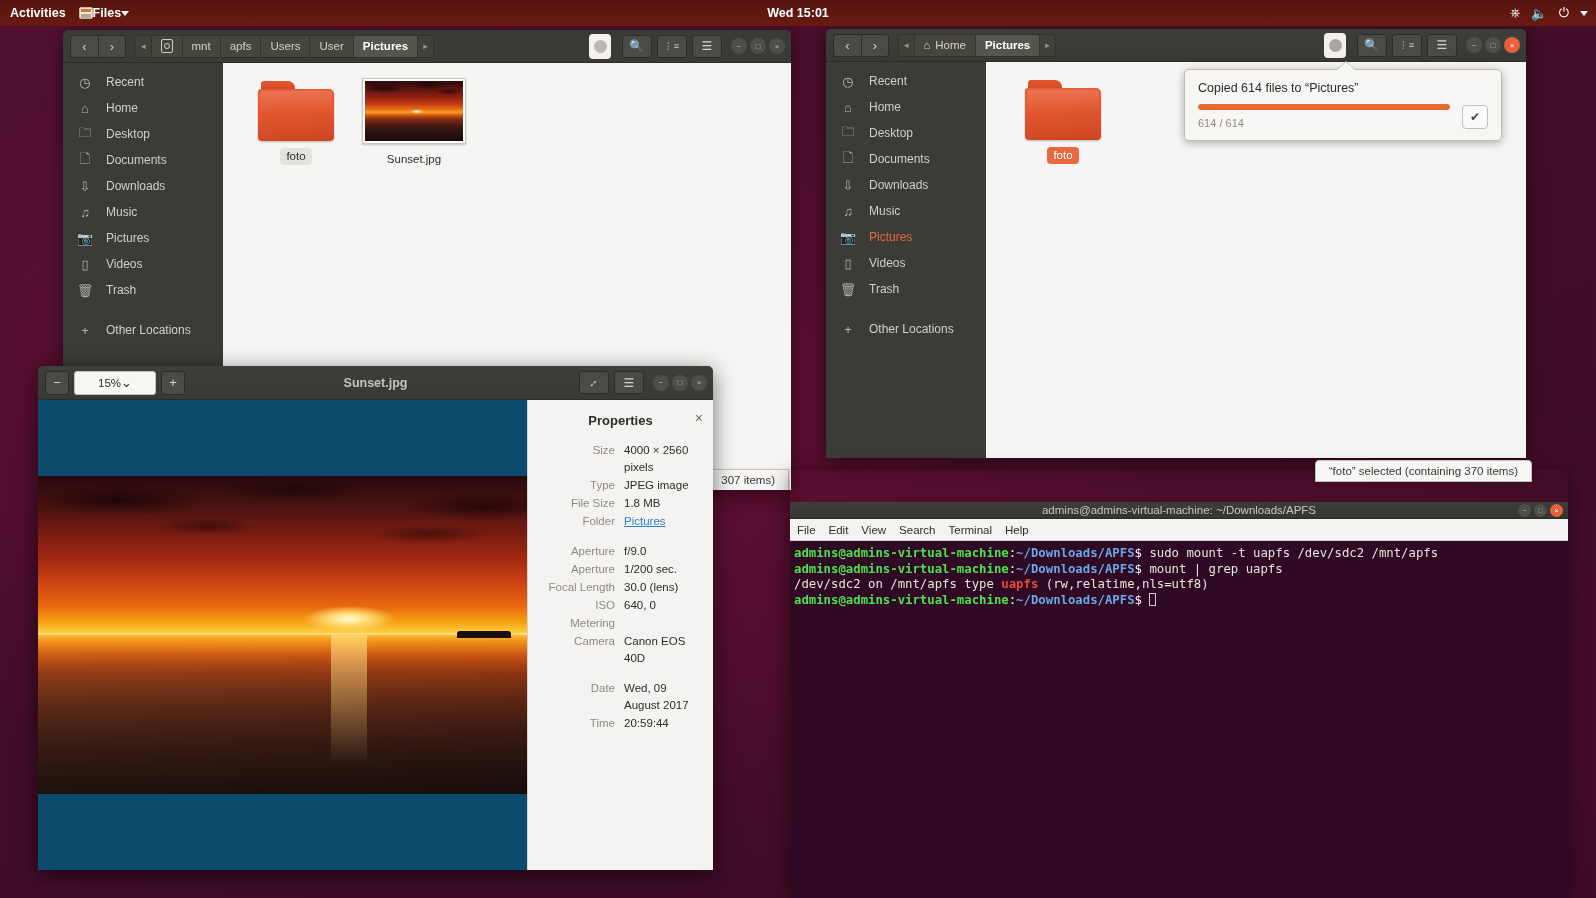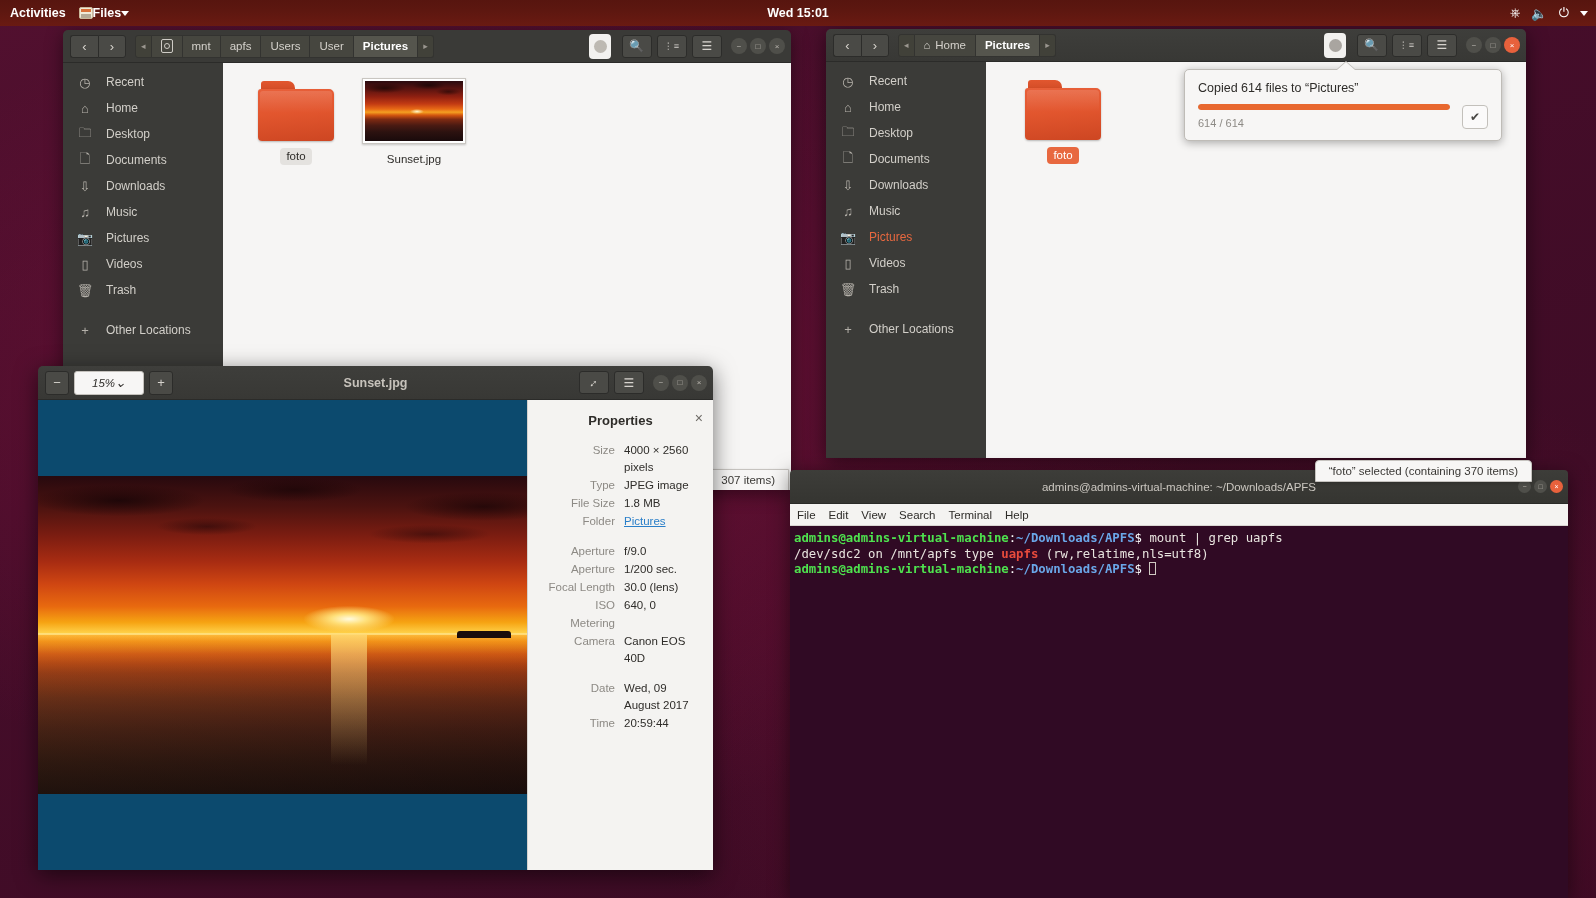--- a/index.html
+++ b/index.html
@@ -181,21 +181,21 @@
   .eog .hb { height: 34px; }
   .zoomgrp { display: flex; align-items: center; margin-left: 7px; gap: 5px; }
   .zbtn {
     width: 24px; height: 24px; background: #4a4a46; border: 1px solid #2c2c2a;
     border-radius: 3px; display: flex; align-items: center; justify-content: center;
     color: #d6d3cd; font-size: 13px;
   }
   .zsel {
     background: #f7f6f5; border: 1px solid #c4c1bc; border-radius: 3px;
     height: 24px; min-width: 70px; display: flex; align-items: center;
-    justify-content: space-between; padding: 0 17px; color: #2e2c29; font-size: 11.5px; font-style: italic;
+    justify-content: space-between; padding: 0 23px; color: #2e2c29; font-size: 11.5px;
   }
   .eog-title {
     position: absolute; left: 0; right: 0; text-align: center;
     font-size: 12.5px; color: #c6c2bb; font-weight: bold; pointer-events: none;
   }
   .eog .canvas { background: #0c4a6e; position: relative; overflow: hidden; }
   .sunset {
     position: absolute; left: 0; width: 100%;
     background:
       linear-gradient(180deg,
@@ -250,23 +250,24 @@
     position: absolute; right: 10px; top: 11px; color: #6d6a66; font-size: 14px; line-height: 1;
   }
   .prow { display: flex; font-size: 11.5px; line-height: 17px; margin-bottom: 1px; }
   .pk { width: 82px; text-align: right; color: #8d8a85; padding-right: 9px; flex: 0 0 82px; }
   .pv { color: #2e2c29; }
   .pv a { color: #2a7fc9; text-decoration: underline; }
   .pgap { height: 12px; }
 
   
   .term .tbar {
-    height: 34px; background: linear-gradient(180deg,#3d3d39,#353531);
+    height: 17px; background: linear-gradient(180deg,#3d3d39,#353531);
     display: flex; align-items: center; position: relative;
     border-bottom: 1px solid #2a2a27;
+    margin-top: 32px;
   }
   .term .tbar .ttitle {
     position: absolute; left: 0; right: 0; text-align: center;
     font-size: 11.5px; color: #cbc7c0;
   }
   .term .tbar .wctl { position: absolute; right: 5px; margin: 0; }
   .term .tbar .wc { width: 13px; height: 13px; font-size: 7px; }
   .term .menubar {
     height: 22px; background: #f4f3f1; display: flex; align-items: center;
     padding-left: 7px; gap: 13px; font-size: 11.5px; color: #2e2c29;
@@ -526,20 +527,23 @@
   <div class="menubar">
     <span>File</span>
     <span>Edit</span>
     <span>View</span>
     <span>Search</span>
     <span>Terminal</span>
     <span>Help</span>
   </div>
   <div class="screen" style="height:383px;">
     <div>
+      <span class="t-user">admins@admins-virtual-machine</span><span class="t-white">:</span><span class="t-path">~/Downloads/APFS</span><span class="t-white">$ </span><span>sudo mount -t uapfs /dev/sdc2 /mnt/apfs</span>
+    </div>
+    <div>
       <span class="t-user">admins@admins-virtual-machine</span><span class="t-white">:</span><span class="t-path">~/Downloads/APFS</span><span class="t-white">$ </span><span>mount | grep uapfs</span>
     </div>
     <div>
       <span>/dev/sdc2 on /mnt/apfs type </span><span class="t-red">uapfs</span><span> (rw,relatime,nls=utf8)</span>
     </div>
     <div>
       <span class="t-user">admins@admins-virtual-machine</span><span class="t-white">:</span><span class="t-path">~/Downloads/APFS</span><span class="t-white">$ </span><span class="cursor"></span>
     </div>
   </div>
 </div>

